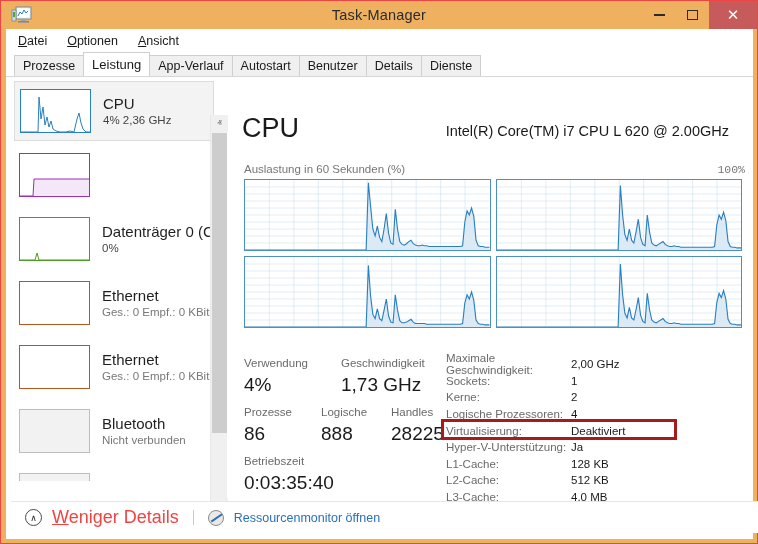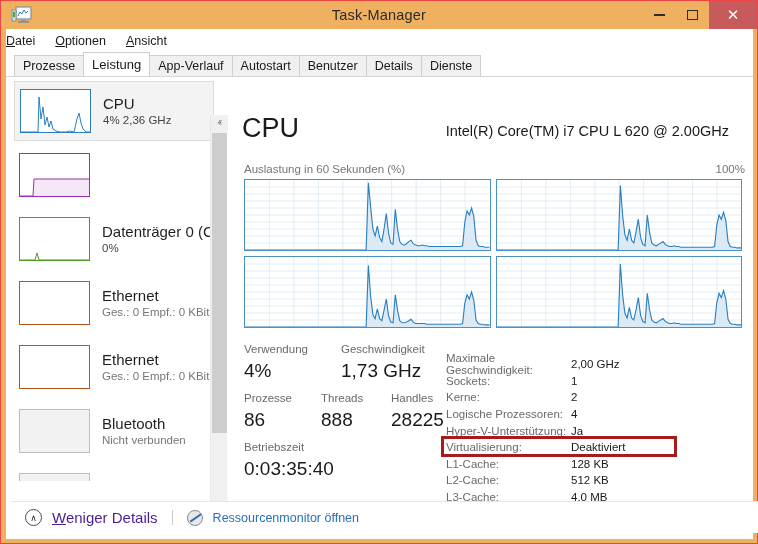--- a/index.html
+++ b/index.html
@@ -37,21 +37,21 @@
   .minglyph { display:block; width:11px; height:2px; background:#2b2b2b; }
   .maxglyph { display:block; width:11px; height:10px; border:1.6px solid #2b2b2b; }
 
   
   .client {
     position:absolute; left:5px; top:28px; width:747px; height:510px;
     background:#ffffff;
   }
   .menubar {
     position:absolute; left:0; top:0; width:747px; height:24px;
-    display:flex; align-items:center; padding-left:0; gap:20px;
+    display:flex; align-items:center; padding-left:12px; gap:20px;
     background:#ffffff;
   }
   .menu-item { font-size:12.5px; color:#1a1a1a; }
   .menu-item u { text-decoration:underline; }
 
   .tabstrip {
     position:absolute; left:0; top:24px; width:747px; height:24px;
     display:flex; align-items:flex-end; padding-left:8px;
     border-bottom:1px solid #d6d6d6;
   }
@@ -104,32 +104,32 @@
     background:#cdcdcd;
   }
 
   
   .main { position:absolute; left:232px; top:56px; width:515px; height:430px; }
   .cpu-title { position:absolute; left:4px; top:28px; font-size:27px; color:#1a1a1a; }
   .cpu-model {
     position:absolute; right:24px; top:38px; font-size:14.5px; color:#1a1a1a;
   }
   .graph-cap { position:absolute; left:6px; top:78px; font-size:11.5px; color:#767676; }
-  .graph-max { position:absolute; right:8px; top:78px; font-size:11.5px; color:#767676; }
+  .graph-max { position:absolute; right:8px; top:78px; font-size:11.5px; color:#767676;font-family:Liberation Mono, monospace; }
 
   .graphs {
     position:absolute; left:6px; top:94px; width:498px; height:149px;
     display:grid; grid-template-columns:1fr 1fr; grid-template-rows:1fr 1fr;
     gap:5px;
   }
   .graph { border:1px solid #4a90c4; background:#fff; overflow:hidden; }
   .graph svg { display:block; width:100%; height:100%; }
 
   
-  .stats { position:absolute; left:6px; top:256px; width:215px; }
+  .stats { position:absolute; left:6px; top:270px; width:215px; }
   .stat-row { display:flex; }
   .stat-col { flex:none; }
   .stat-label { font-size:11.5px; color:#6a6a6a; line-height:17px; }
   .stat-value { font-size:19px; color:#1a1a1a; line-height:26px; }
 
   .details {
     position:absolute; left:208px; top:271px; width:300px;
     font-size:11.5px;
   }
   .det-row { display:flex; height:16.6px; align-items:center; position:relative; }
@@ -145,21 +145,21 @@
   .bottombar {
     position:absolute; left:5px; bottom:6px; width:747px; height:32px;
     display:flex; align-items:center; padding-left:14px; gap:10px;
     background:#ffffff; border-top:1px solid #e6e6e6;
   }
   .circ-icon {
     width:17px; height:17px; border:1.3px solid #4a4a4a; border-radius:50%;
     display:flex; align-items:center; justify-content:center;
     font-size:9px; color:#2b2b2b;
   }
-  .bb-text { font-size:15px; color:#4c1d95; }
+  .bb-text { font-size:18px; color:#ef4444; }
   .bb-text u { text-decoration:underline; }
   .bb-sep { width:1px; height:15px; background:#cacaca; margin:0 4px; }
   .res-icon {
     width:16px; height:16px; border-radius:50%;
     border:1.4px solid #8a8a8a; background:#e9e9e9; position:relative;
   }
   .res-icon:after {
     content:""; position:absolute; left:1px; top:6px; width:13px; height:1.6px;
     background:#2f6fb0; transform:rotate(-35deg);
   }
@@ -421,21 +421,21 @@
             <div class="stat-label">Geschwindigkeit</div>
             <div class="stat-value">1,73 GHz</div>
           </div>
         </div>
         <div class="stat-row" style="margin-top:6px">
           <div class="stat-col" style="width:77px">
             <div class="stat-label">Prozesse</div>
             <div class="stat-value">86</div>
           </div>
           <div class="stat-col" style="width:70px">
-            <div class="stat-label">Threads</div>
+            <div class="stat-label">Logische</div>
             <div class="stat-value">888</div>
           </div>
           <div class="stat-col">
             <div class="stat-label">Handles</div>
             <div class="stat-value">28225</div>
           </div>
         </div>
         <div class="stat-row" style="margin-top:6px">
           <div class="stat-col">
             <div class="stat-label">Betriebszeit</div>
@@ -454,28 +454,28 @@
           <span class="det-val">1</span>
         </div>
         <div class="det-row">
           <span class="det-key">Kerne:</span>
           <span class="det-val">2</span>
         </div>
         <div class="det-row">
           <span class="det-key">Logische Prozessoren:</span>
           <span class="det-val">4</span>
         </div>
-        <div class="det-row">
-          <span class="det-key">Hyper-V-Unterstützung:</span>
-          <span class="det-val">Ja</span>
-        </div>
         <div class="det-row highlight">
           <span class="det-key">Virtualisierung:</span>
           <span class="det-val">Deaktiviert</span>
           <span class="highlight-box"></span>
+        </div>
+        <div class="det-row">
+          <span class="det-key">Hyper-V-Unterstützung:</span>
+          <span class="det-val">Ja</span>
         </div>
         <div class="det-row">
           <span class="det-key">L1-Cache:</span>
           <span class="det-val">128 KB</span>
         </div>
         <div class="det-row">
           <span class="det-key">L2-Cache:</span>
           <span class="det-val">512 KB</span>
         </div>
         <div class="det-row">

